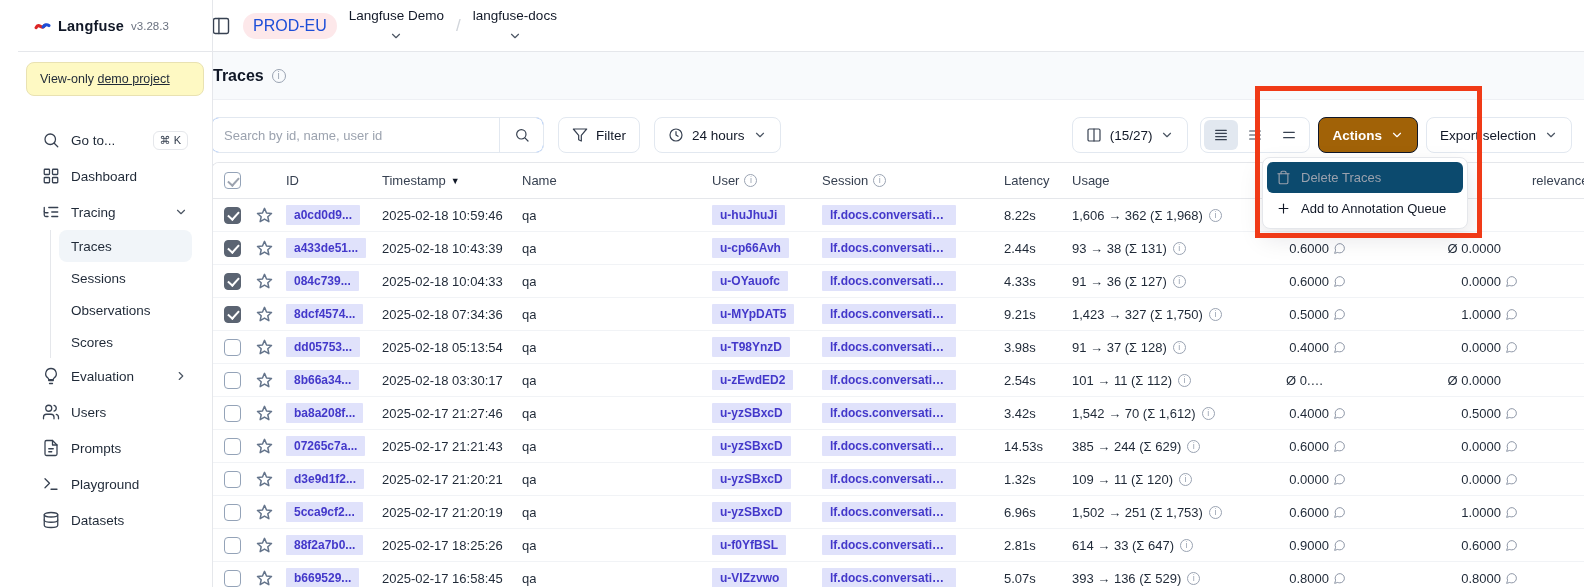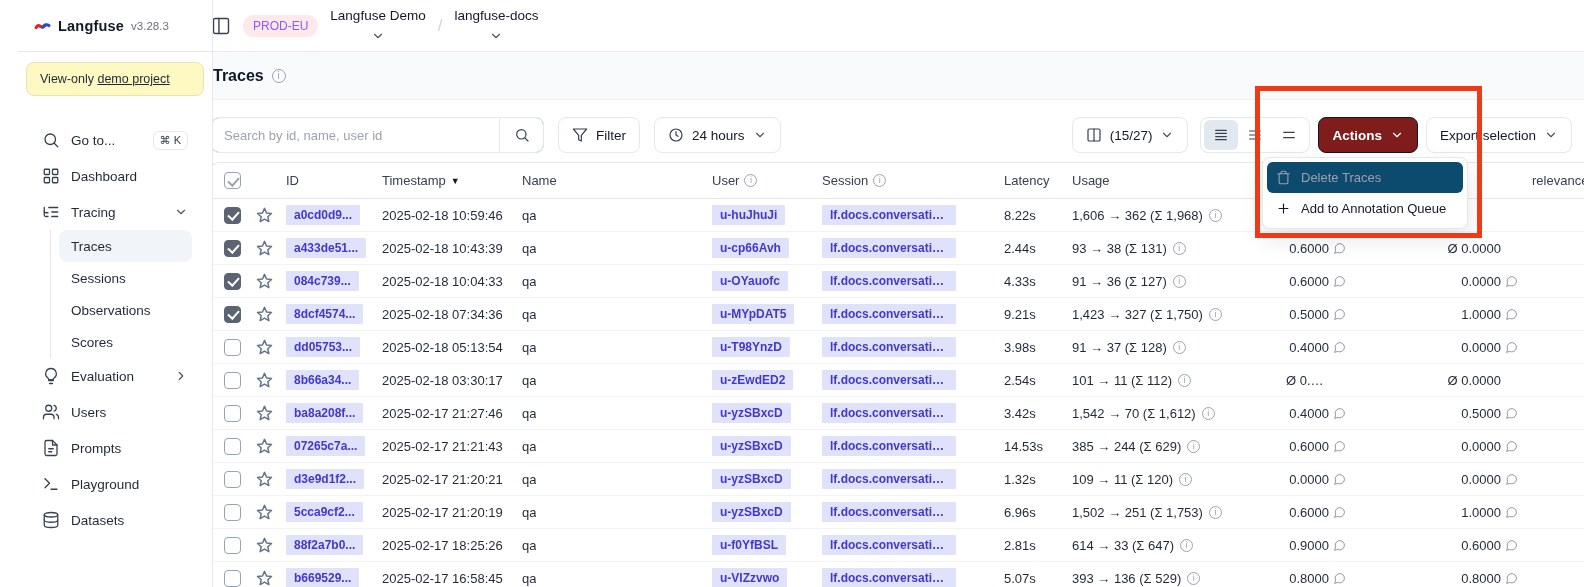--- a/index.html
+++ b/index.html
@@ -26,21 +26,21 @@
   .icon18 { width:18px; height:18px; stroke:#374151; fill:none; stroke-width:1.7; stroke-linecap:round; stroke-linejoin:round; flex:none; }
   .chev { width:14px; height:14px; stroke:#4b5563; fill:none; stroke-width:2; stroke-linecap:round; stroke-linejoin:round; }
   .sub-wrap { margin-left:16px; border-left:1px solid #e5e7eb; padding-left:0; }
   .sub-item { display:flex; align-items:center; height:32px; margin:0 4px 0 8px; padding:0 12px;
     border-radius:8px; font-size:13.5px; color:#1f2937; cursor:pointer; }
   .sub-item.active { background:#f1f5f9; }
 
   
   .topbar { position:absolute; left:195px; top:0; right:0; height:52px; background:#fff;
     border-bottom:1px solid #e5e7eb; display:flex; align-items:center; padding:0 16px; gap:12px; }
-  .env-badge { background:#fcе; background:#fde8ea; color:#8b5cf6; font-size:12px; font-weight:500;
+  .env-badge { background:#fcе; background:#fde8ea; color:#1d4ed8; font-size:16px; font-weight:500;
     padding:4px 10px; border-radius:999px; }
   .crumb { display:flex; align-items:center; gap:6px; font-size:13.5px; color:#111827; cursor:pointer;flex-direction:column; }
   .slash { color:#d1d5db; font-size:17px; }
 
   
   .main { position:absolute; left:195px; top:52px; right:0; bottom:0; background:#fff; }
   .titleband { height:48px; background:#f8fafc; border-bottom:1px solid #eef0f4;
     display:flex; align-items:center; gap:8px; padding:0 18px; }
   .page-title { font-size:16px; font-weight:700; color:#111827; }
   .info { width:13px; height:13px; border:1.2px solid #9aa3b2; border-radius:50%; color:#9aa3b2;
@@ -55,21 +55,21 @@
   .search-group input::placeholder { color:#9ca3af; }
   .search-btn { width:44px; border-left:1px solid #e2e8f0; display:flex; align-items:center; justify-content:center; cursor:pointer; background:#fff; }
   .btn { display:inline-flex; align-items:center; gap:8px; height:36px; border:1px solid #e2e8f0;
     border-radius:8px; background:#fff; padding:0 13px; font-size:13.5px; color:#111827; cursor:pointer; white-space:nowrap;margin-left:28px; }
   .tb-left .btn { margin-left:14px; }
   .icon16 { width:16px; height:16px; stroke:#374151; fill:none; stroke-width:1.8; stroke-linecap:round; stroke-linejoin:round; flex:none; }
   .rowheight-group { display:flex; align-items:center; height:36px; border:1px solid #e2e8f0; border-radius:8px;
     padding:0 3px; margin-left:12px; background:#fff; }
   .rh-btn { width:34px; height:30px; display:flex; align-items:center; justify-content:center; border-radius:6px; cursor:pointer; }
   .rh-btn.selected { background:#e2e8f0; }
-  .btn-dark { background:#7f1d1d; color:#fff; border-color:#0f172a; font-weight:600; margin-left:8px;align-items:center; }
+  .btn-dark { background:#a16207; color:#fff; border-color:#0f172a; font-weight:600; margin-left:8px;align-items:center; }
   .btn-dark .chev { stroke:#fff; }
   .btn-export { margin-left:8px; font-weight:500; }
 
   
   .table { margin:9px 0 0 16px; width:1460px; border-top:1px solid #e5e7eb; border-left:1px solid #e5e7eb;
     border-top-left-radius:8px; overflow:hidden; }
   .tr, .th-row { display:flex; align-items:center; }
   .th-row { height:36px; border-bottom:1px solid #e5e7eb; background:#fff; }
   .tr { height:33px; border-bottom:1px solid #f1f3f6; background:#fff; }
   .td, .th { display:flex; align-items:center; padding:0 6px; overflow:hidden; white-space:nowrap; flex:none; }

